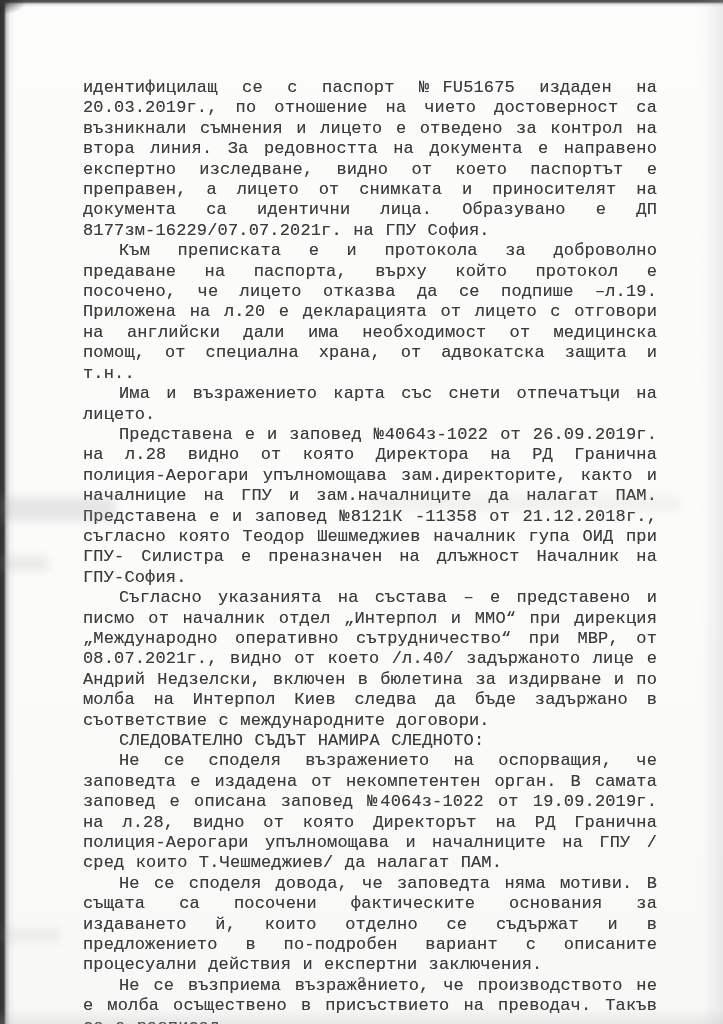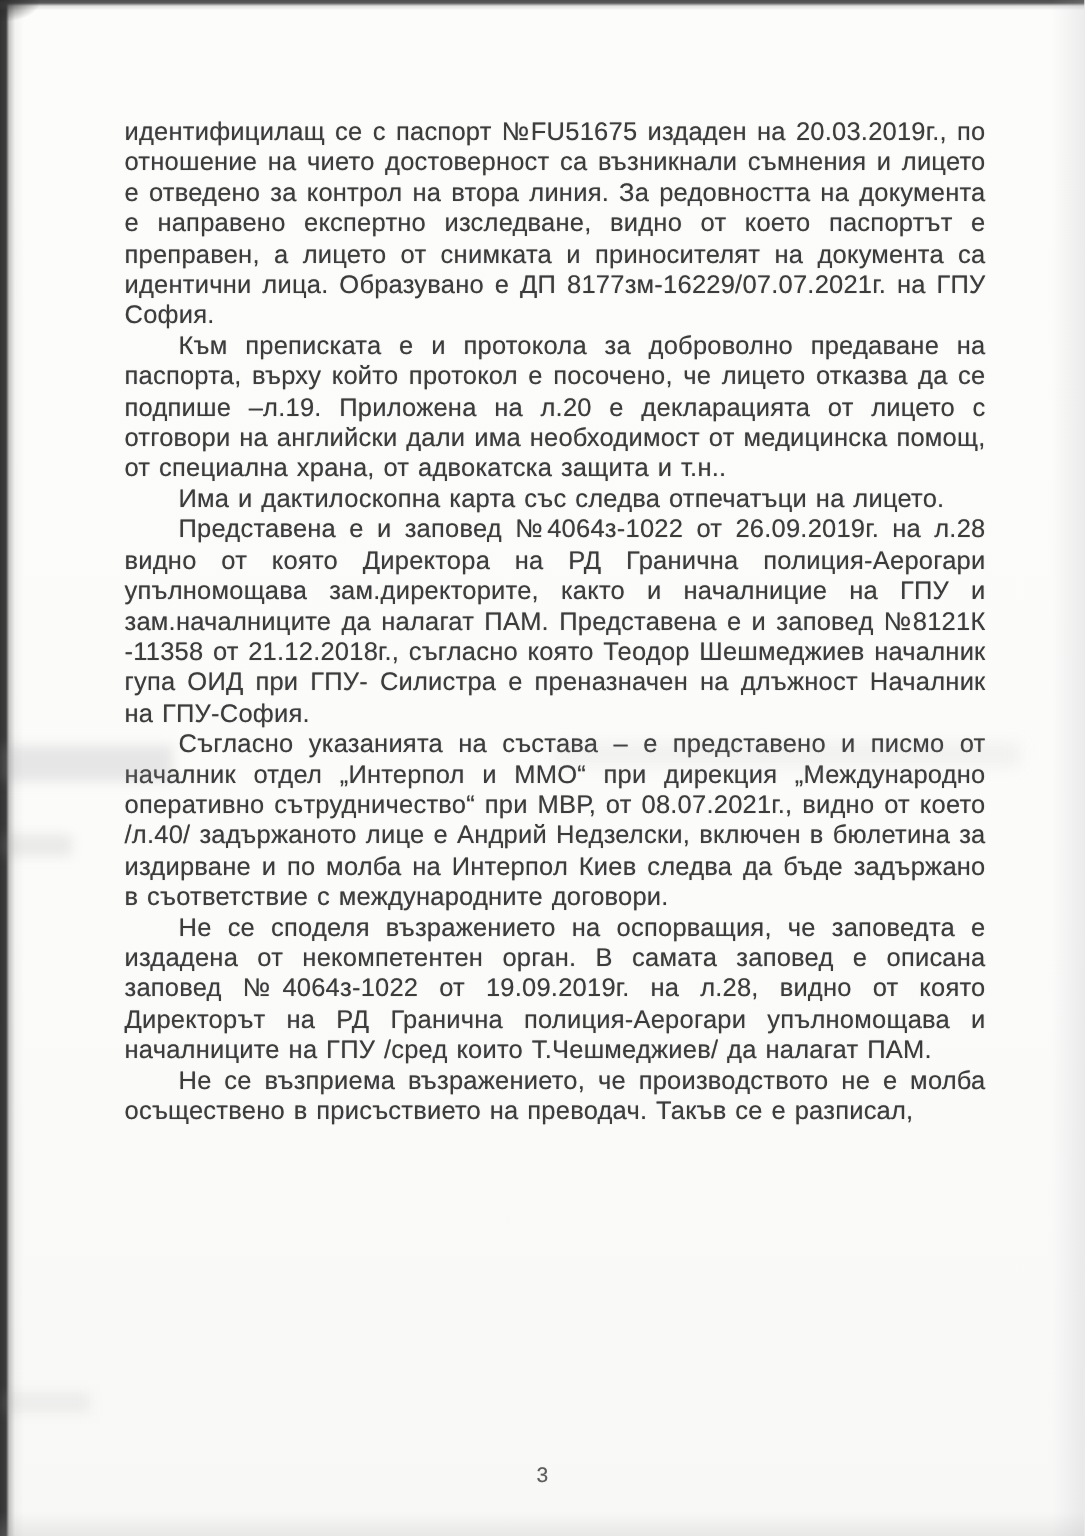--- a/index.html
+++ b/index.html
@@ -9,20 +9,21 @@
     height: 1024px;
     overflow: hidden;
     font-family: "Liberation Sans", sans-serif;
     background: #e9e9e9;
   }
   .page {
     position: relative;
     width: 723px;
     height: 1024px;
     background: linear-gradient(180deg, #fcfcfb 0%, #fbfbfa 60%, #f8f8f7 100%);
+    font-family: Liberation Mono, monospace;
   }
   
   .scan-edge-left {
     position: absolute; left: 0; top: 0; width: 16px; height: 100%;
     background: linear-gradient(90deg,
       #333333 0px, #3d3d3d 4px,
       rgba(110,110,110,0.40) 6px,
       rgba(190,190,190,0.15) 10px,
       rgba(220,220,220,0.0) 16px);
     pointer-events: none;
@@ -93,24 +94,26 @@
     text-shadow: 0 0 0.5px rgba(90,90,90,0.5);
   }
 </style>
 </head>
 <body>
 
 <div class="page">
   <div class="text-block">
       <p class="para no-indent">идентифицилащ се с паспорт №FU51675 издаден на 20.03.2019г., по отношение на чието достоверност са възникнали съмнения и лицето е отведено за контрол на втора линия. За редовността на документа е направено експертно изследване, видно от което паспортът е преправен, а лицето от снимката и приносителят на документа са идентични лица. Образувано е ДП 8177зм-16229/07.07.2021г. на ГПУ София.</p>
       <p class="para">Към преписката е и протокола за доброволно предаване на паспорта, върху който протокол е посочено, че лицето отказва да се подпише –л.19. Приложена на л.20 е декларацията от лицето с отговори на английски дали има необходимост от медицинска помощ, от специална храна, от адвокатска защита и т.н..</p>
-      <p class="para">Има и дактилоскопна карта със следва отпечатъци на лицето.</p>
+      <p class="para">Има и възражението карта със снети отпечатъци на лицето.</p>
       <p class="para">Представена е и заповед №4064з-1022 от 26.09.2019г. на л.28 видно от която Директора на РД Гранична полиция-Аерогари упълномощава зам.директорите, както и началницие на ГПУ и зам.началниците да налагат ПАМ. Представена е и заповед №8121К -11358 от 21.12.2018г., съгласно която Теодор Шешмеджиев началник гупа ОИД при ГПУ- Силистра е преназначен на длъжност Началник на ГПУ-София.</p>
       <p class="para">Съгласно указанията на състава – е представено и писмо от началник отдел „Интерпол и ММО“ при дирекция „Международно оперативно сътрудничество“ при МВР, от 08.07.2021г., видно от което /л.40/ задържаното лице е Андрий Недзелски, включен в бюлетина за издирване и по молба на Интерпол Киев следва да бъде задържано в съответствие с международните договори.</p>
+      <p class="para">СЛЕДОВАТЕЛНО СЪДЪТ НАМИРА СЛЕДНОТО:</p>
       <p class="para">Не се споделя възражението на оспорващия, че заповедта е издадена от некомпетентен орган. В самата заповед е описана заповед №4064з-1022 от 19.09.2019г. на л.28, видно от която Директорът на РД Гранична полиция-Аерогари упълномощава и началниците на ГПУ /сред които Т.Чешмеджиев/ да налагат ПАМ.</p>
+      <p class="para">Не се споделя довода, че заповедта няма мотиви. В същата са посочени фактическите основания за издаването й, които отделно се съдържат и в предложението в по-подробен вариант с описаните процесуални действия и експертни заключения.</p>
       <p class="para">Не се възприема възражението, че производството не е молба осъществено в присъствието на преводач. Такъв се е разписал,</p>
     </div>
 
   <div class="page-number">3</div>
 
   <div class="scan-edge-left"></div>
   <div class="scan-edge-top"></div>
   <div class="scan-corner-tl"></div>
   <div class="scan-band-right"></div>
   <div class="scan-shade-bottom"></div>

